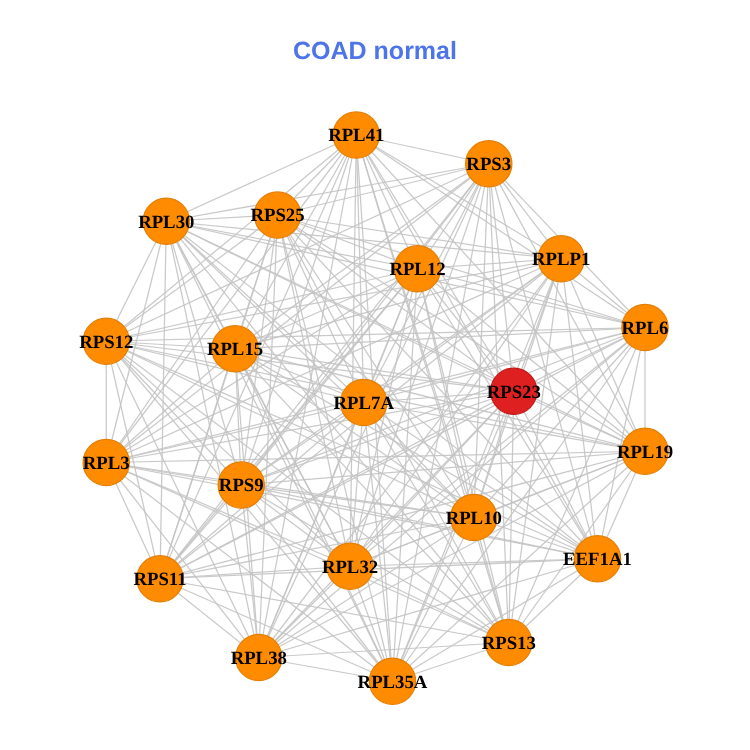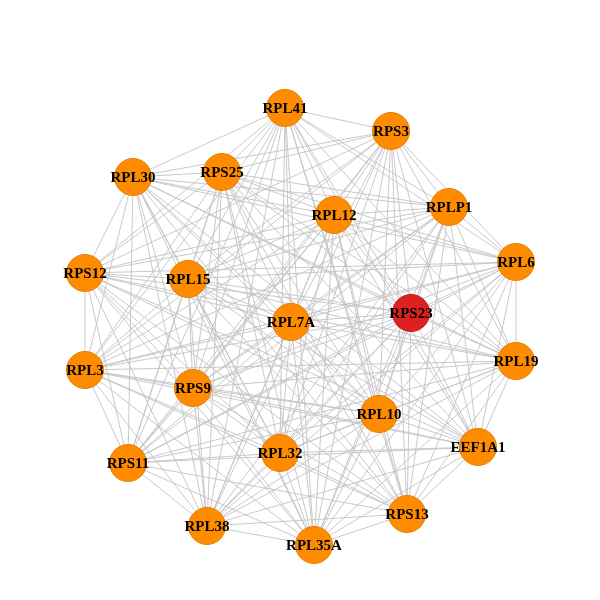--- a/index.html
+++ b/index.html
@@ -36,20 +36,21 @@
     font-family: "Liberation Serif", serif;
     font-size: 15px;
     font-weight: bold;
     fill: #000000;
   }
 </style>
 </head>
 <body>
 
 <div class="plot-wrap">
+  <h1 class="plot-title" style="color: rgb(77, 116, 232);">COAD normal</h1>
   <svg class="graph" width="600" height="600" viewBox="0 0 600 600">
     <g>
         <line x1="285" y1="108" x2="391" y2="131" stroke="#C3C3C3" stroke-width="1" stroke-opacity="0.9"></line>
         <line x1="285" y1="108" x2="133" y2="177" stroke="#C3C3C3" stroke-width="1" stroke-opacity="0.9"></line>
         <line x1="285" y1="108" x2="222" y2="172" stroke="#C3C3C3" stroke-width="1" stroke-opacity="0.9"></line>
         <line x1="285" y1="108" x2="334" y2="215" stroke="#C3C3C3" stroke-width="1" stroke-opacity="0.9"></line>
         <line x1="285" y1="108" x2="449" y2="207" stroke="#C3C3C3" stroke-width="1" stroke-opacity="0.9"></line>
         <line x1="285" y1="108" x2="516" y2="262" stroke="#C3C3C3" stroke-width="1" stroke-opacity="0.9"></line>
         <line x1="285" y1="108" x2="85" y2="273" stroke="#C3C3C3" stroke-width="1" stroke-opacity="0.9"></line>
         <line x1="285" y1="108" x2="188" y2="279" stroke="#C3C3C3" stroke-width="1" stroke-opacity="0.9"></line>

